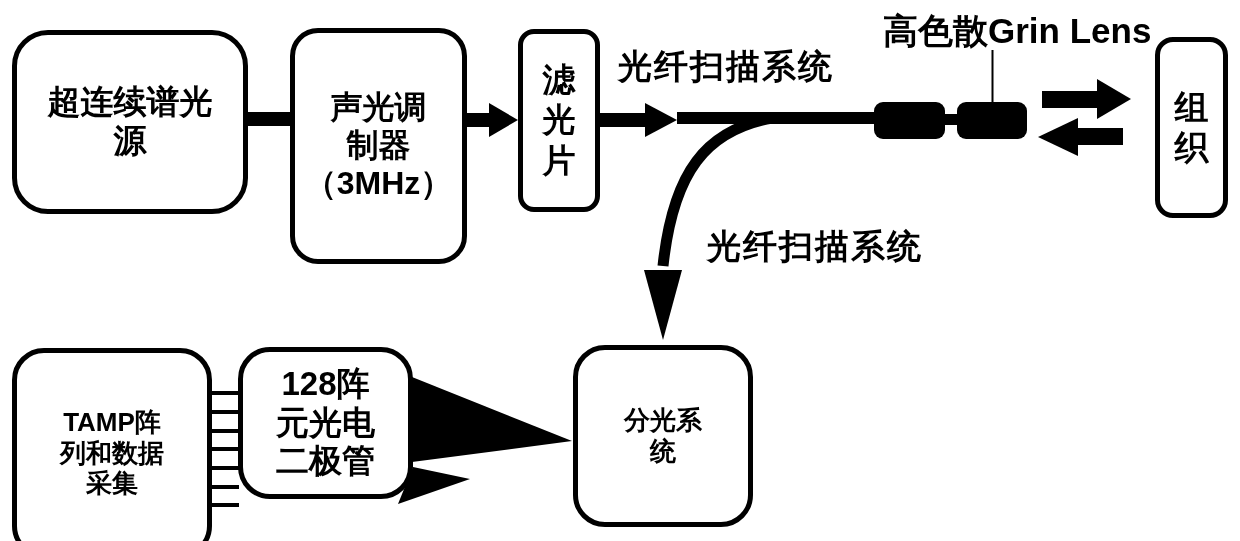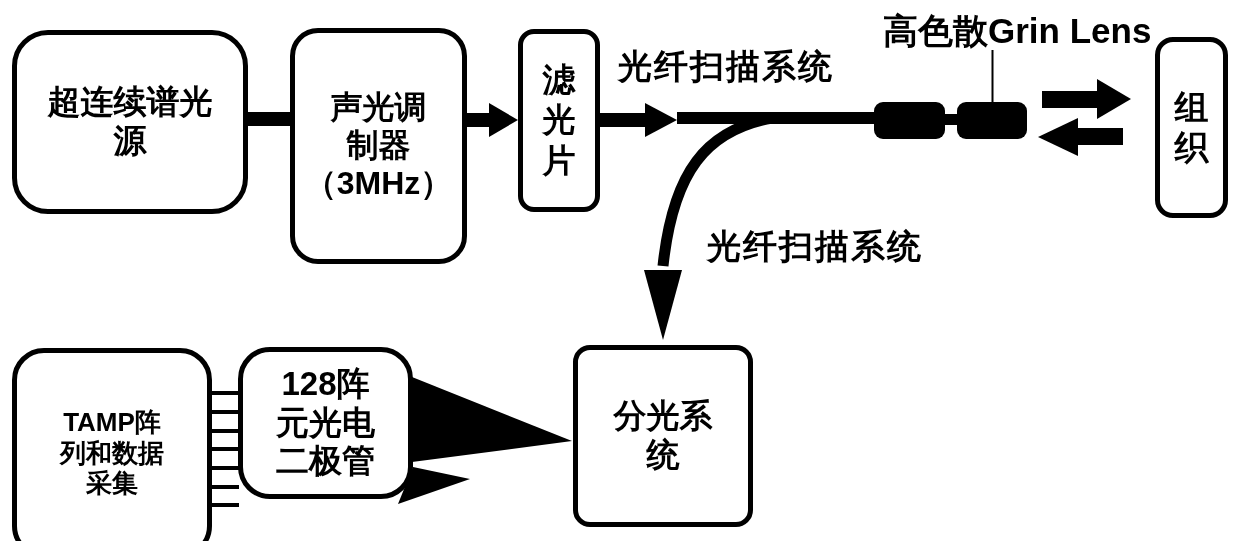--- a/index.html
+++ b/index.html
@@ -97,21 +97,21 @@
     <span>滤
 光
 片</span>
   </div>
 
   <div class="box" style="left:1155px;top:37px;width:73px;height:181px;border-radius:18px;font-size:34px;line-height:1.15;">
     <span>组
 织</span>
   </div>
 
-  <div class="box" style="left:573px;top:345px;width:180px;height:182px;border-radius:17px;font-size:33px;">
+  <div class="box" style="left:573px;top:345px;width:180px;height:182px;border-radius:32px;font-size:26px;">
     <span>分光系
 统</span>
   </div>
 
   <div class="box" style="left:12px;top:348px;width:200px;height:210px;border-radius:32px;font-size:26px;">
     <span>TAMP阵
 列和数据
 采集</span>
   </div>
 

